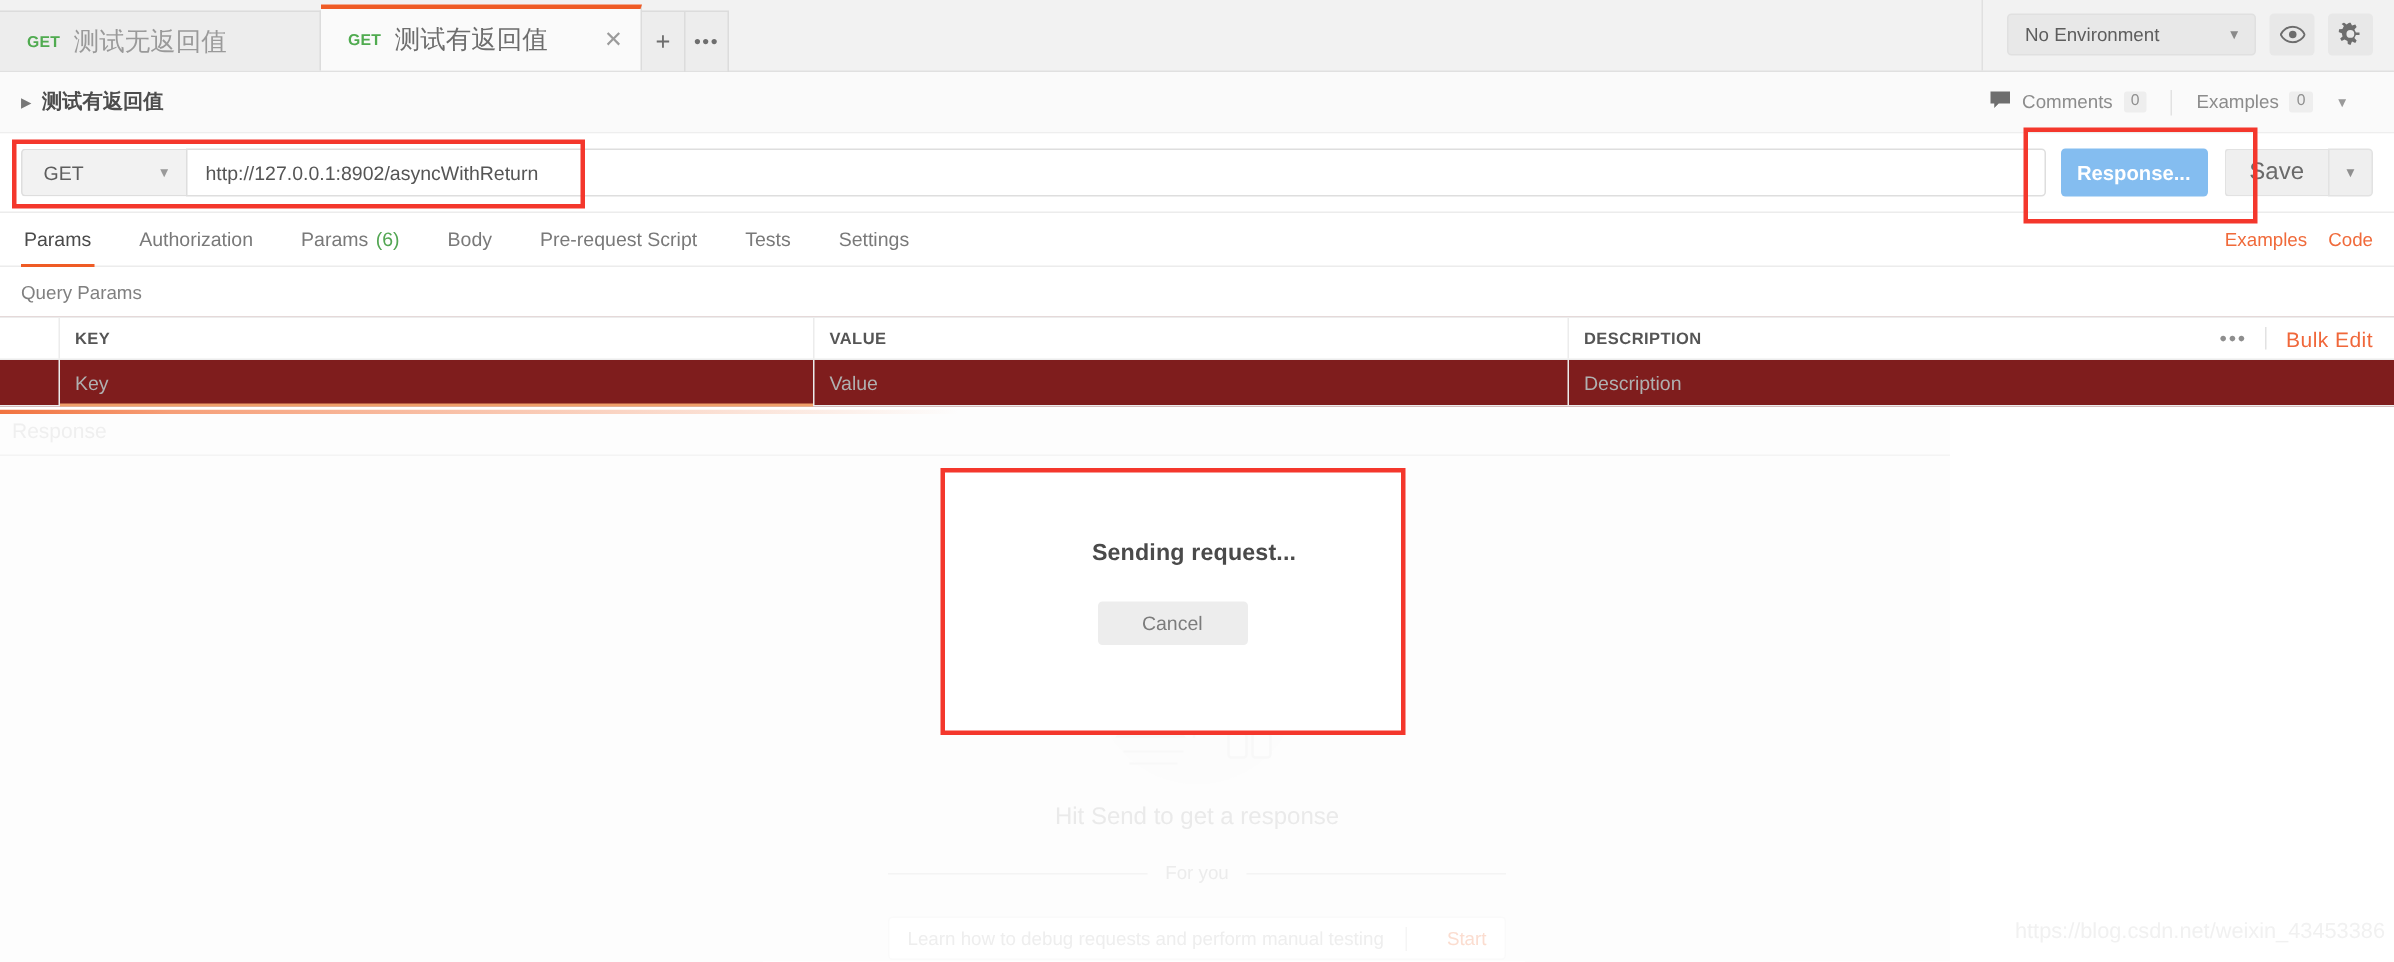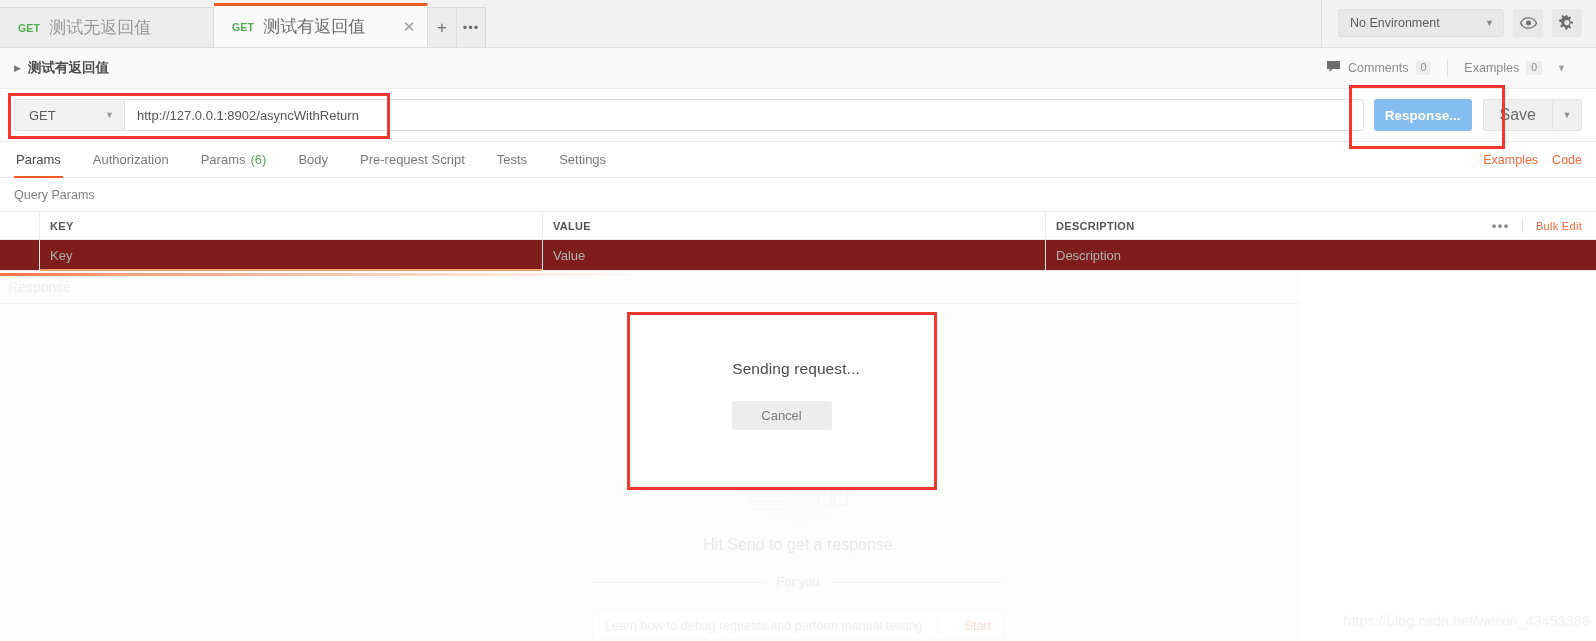--- a/index.html
+++ b/index.html
@@ -168,21 +168,21 @@
   .tcell.d { flex:1; border-right:none; justify-content:space-between; }
   .trow.body { height:31px; border-top:none; }
   .trow.body .tcell { font-weight:normal; font-size:13px; color:#b0b0b0; letter-spacing:0; }
   .trow.body .tcell.k { position:relative; }
   .trow.body .tcell.k:after {
     content:""; position:absolute; left:0; right:0; bottom:-1px; height:2px; background:#f0a06a;
   }
   .d-actions { display:flex; align-items:center; gap:0; }
   .dots3 { color:#8e8e8e; letter-spacing:1.5px; font-size:13px; padding:0 12px; cursor:pointer; }
   .vsep { width:1px; height:15px; background:#e2e2e2; }
-  .bulk { color:#f0673a; font-size:11px; padding-left:13px; padding-right:4px; cursor:pointer; font-weight:normal; }
+  .bulk { color:#f0673a; font-size:14px; padding-left:13px; padding-right:4px; cursor:pointer; font-weight:normal; }
 
   
   .resp-pane {
     position:absolute; left:0; top:273px; width:1300px; height:368px;
     background:#fdfdfd; overflow:hidden;
   }
   .resp-progress {
     position:absolute; left:0; top:0; width:640px; height:3px;
     background:linear-gradient(to right,#f1733f 0%,#f69f78 18%,rgba(246,180,150,0) 100%);
   }
@@ -216,21 +216,21 @@
   .learn-sep { width:1px; height:16px; background:#f5f5f5; }
   .learn-start { font-size:12.5px; color:#fbddd0; padding-left:13px; white-space:nowrap; }
 
   
   .modal {
     position:absolute; left:629px; top:314px; width:305px; height:174px;
     background:#fff; display:flex; flex-direction:column; align-items:center;
     z-index:20;
   }
   .modal-title {
-    margin-top:46px; font-size:15.5px; font-weight:normal; color:#4a4a4a;
+    margin-top:46px; font-size:15.5px; font-weight:bold; color:#4a4a4a;
     letter-spacing:.1px;
     margin-left:29px;
   }
   .modal-cancel {
     margin-top:23px; width:100px; height:29px; background:#ededed;
     border:none; border-radius:3px; color:#7c7c7c; font-size:13px;
     display:flex; align-items:center; justify-content:center; cursor:pointer;
     font-family:"Liberation Sans", sans-serif;
   }
 

